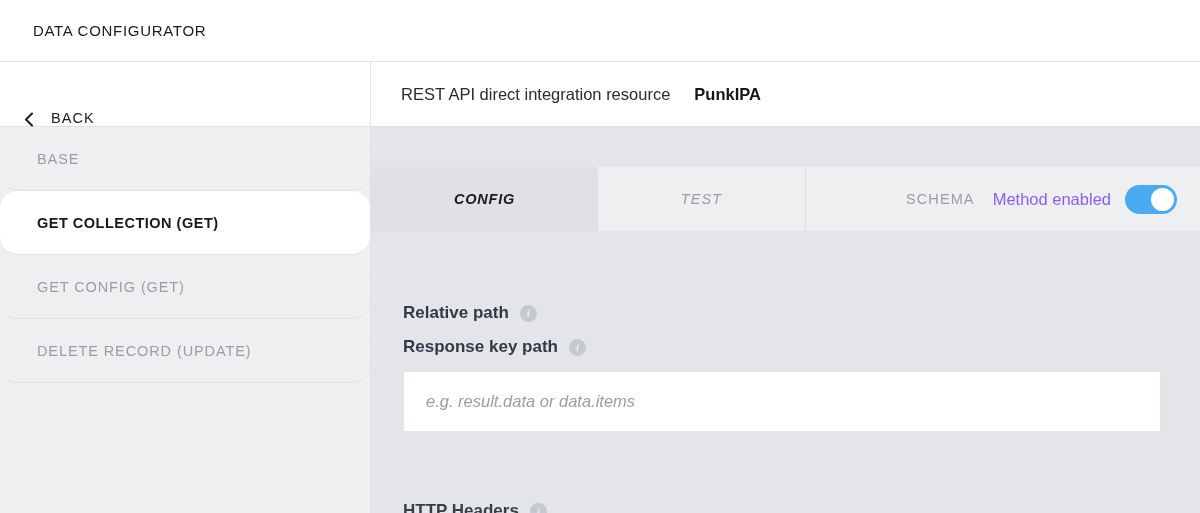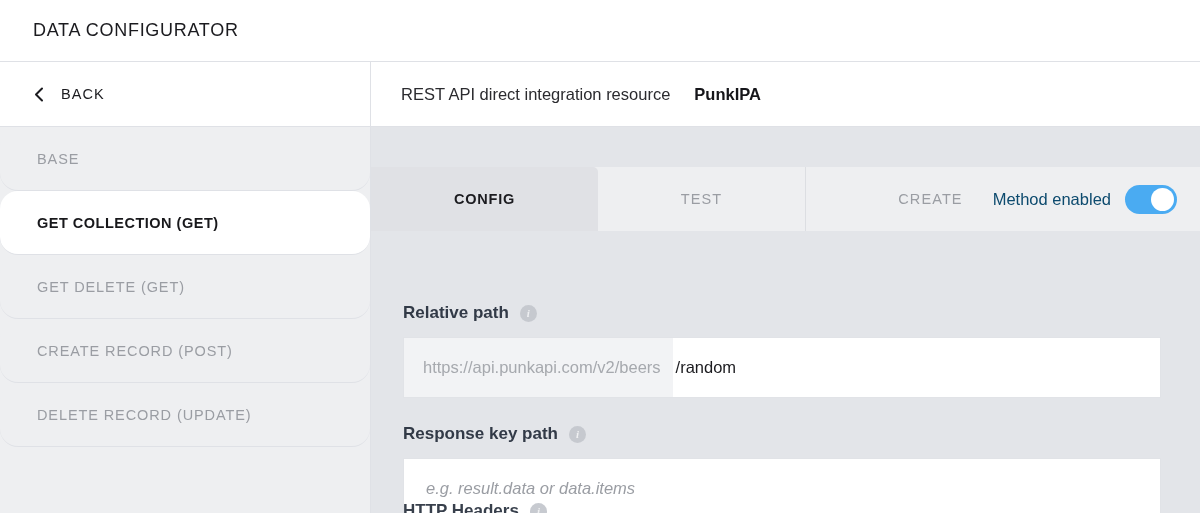--- a/index.html
+++ b/index.html
@@ -29,21 +29,21 @@
     height: 62px;
     min-height: 62px;
     background: #ffffff;
     border-bottom: 1px solid #dfe1e6;
     display: flex;
     align-items: center;
     box-sizing: border-box;
   }
   .topbar-title {
     padding-left: 33px;
-    font-size: 18px;
+    font-size: 15px;
     letter-spacing: 0.7px;
     color: #1b1b1f;
     font-weight: 400;
   }
 
   
   .body {
     flex: 1;
     display: flex;
     min-height: 0;
@@ -57,22 +57,22 @@
     border-right: 1px solid #dfe1e6;
     box-sizing: border-box;
     display: flex;
     flex-direction: column;
   }
   .back-row {
     height: 65px;
     min-height: 65px;
     background: #ffffff;
     display: flex;
-    align-items: center;
-    padding-left: 33px;
+    align-items: flex-end;
+    padding-left: 23px;
     box-sizing: border-box;
     border-bottom: 1px solid #dfe1e6;
     cursor: pointer;
   }
   .back-chevron {
     width: 12px;
     height: 14px;
     margin-right: 16px;
     display: inline-flex;
     align-items: center;
@@ -149,20 +149,21 @@
   .tab {
     display: flex;
     align-items: center;
     justify-content: center;
     font-size: 14.5px;
     letter-spacing: 1.1px;
     color: #9a9da3;
     cursor: pointer;
     user-select: none;
     box-sizing: border-box;
+    font-style: italic;
   }
   .tab-config {
     width: 227px;
     background: #e0e1e5;
     color: #1b1b1f;
     font-weight: 700;
     letter-spacing: 0.8px;
     border-top-right-radius: 5px;
   }
   .tab-test {
@@ -189,22 +190,21 @@
     cursor: pointer;
     user-select: none;
   }
   .toggle-wrap {
     display: flex;
     align-items: center;
     gap: 14px;
   }
   .toggle-label {
     font-size: 16.5px;
-    color: #0c4a6e;
-    margin-left: 12px;
+    color: #8b5cf6;
   }
   .toggle {
     width: 52px;
     height: 29px;
     border-radius: 15px;
     background: #4aabf2;
     position: relative;
     cursor: pointer;
     flex: none;
   }
@@ -330,24 +330,21 @@
         <span class="back-label">BACK</span>
       </div>
 
       <div class="nav-item">
         <span>BASE</span>
       </div>
       <div class="nav-item active">
         <span>GET COLLECTION (GET)</span>
       </div>
       <div class="nav-item">
-        <span>GET DELETE (GET)</span>
-      </div>
-      <div class="nav-item">
-        <span>CREATE RECORD (POST)</span>
+        <span>GET CONFIG (GET)</span>
       </div>
       <div class="nav-item">
         <span>DELETE RECORD (UPDATE)</span>
       </div>
     </div>
 
     <div class="main">
 
       <div class="main-header">
         <span class="resource-desc">REST API direct integration resource</span>
@@ -356,41 +353,37 @@
 
       <div class="tabbar">
         <div class="tab tab-config">
           <span>CONFIG</span>
         </div>
         <div class="tab tab-test">
           <span>TEST</span>
         </div>
         <div class="tab-divider"></div>
         <div class="tab-schema-zone">
-          <div class="tab-schema">CREATE</div>
+          <div class="tab-schema">SCHEMA</div>
           <div class="toggle-wrap">
             <span class="toggle-label">Method enabled</span>
             <div class="toggle">
               <span class="knob"></span>
             </div>
           </div>
         </div>
       </div>
 
       <div class="form-area">
 
         <div class="field-label">
           <span>Relative path</span>
           <span class="info-icon">i</span>
         </div>
 
-        <div class="input-row">
-          <span class="input-prefix">https://api.punkapi.com/v2/beers</span>
-          <span class="input-value">/random</span>
-        </div>
 
         <div class="field-label">
           <span>Response key path</span>
           <span class="info-icon">i</span>
         </div>
 
         <div class="input-plain">e.g. result.data or data.items</div>
 
         <div class="field-label cut">
           <span>HTTP Headers</span>

